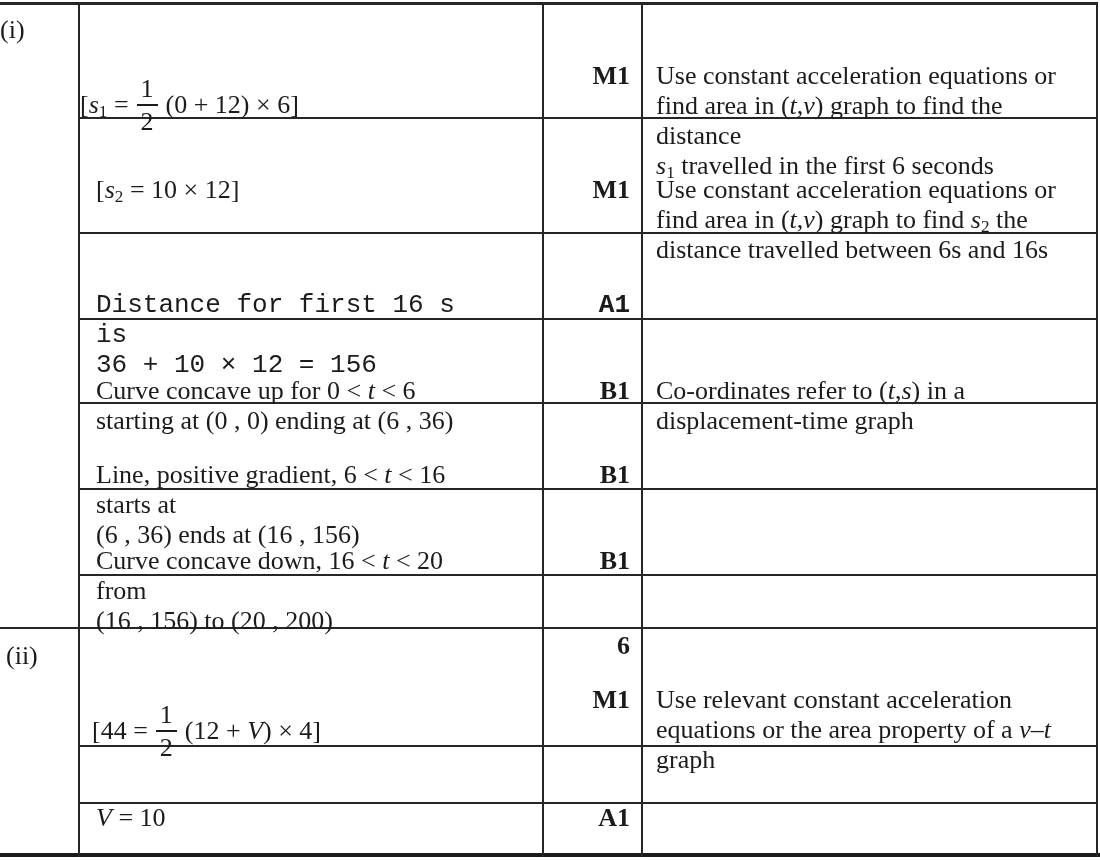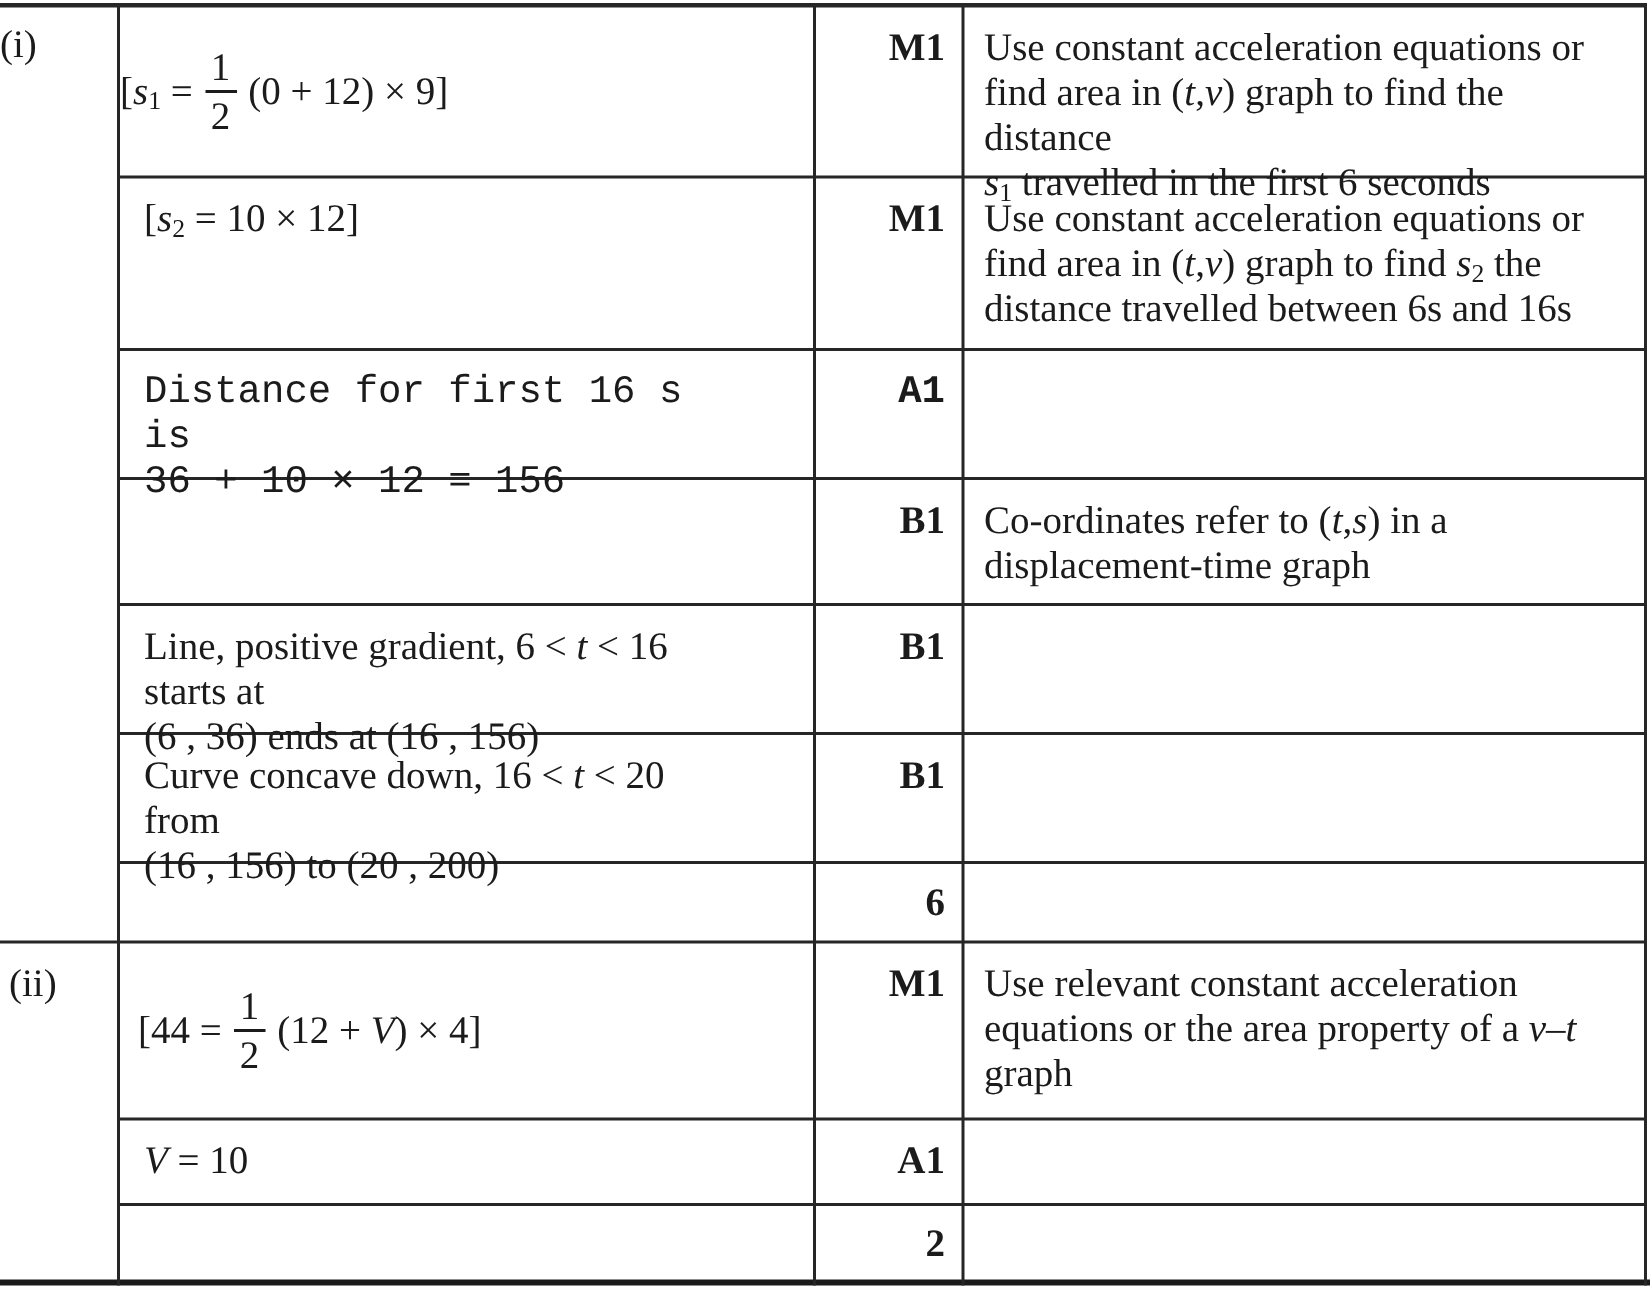--- a/index.html
+++ b/index.html
@@ -26,21 +26,21 @@
   .r1{top:119px;height:113px;}
   .r2{top:234px;height:84px;font-family:Liberation Mono, monospace;}
   .r3{top:320px;height:82px;}
   .r4{top:404px;height:84px;}
   .r5{top:490px;height:84px;}
   .r6{top:576px;height:51px;}
   .r7{top:629px;height:116px;padding-left:12px;}
   .r8{top:747px;height:55px;}
   .r9{top:804px;height:49px;}
 
-  .cell{position:absolute;box-sizing:border-box;}
+  .cell{position:absolute;box-sizing:border-box;margin-top:44px;}
   .work{padding:12px 6px 0 16px;line-height:30px;}
   .comm{padding:12px 8px 0 13px;line-height:30px;}
   .mark{padding:12px 11px 0 0;text-align:right;font-weight:bold;line-height:30px;}
   .total{display:flex;align-items:center;justify-content:flex-end;
          padding:0 11px 0 0;font-weight:bold;}
 
   .formula{display:flex;align-items:center;padding-top:0;line-height:1.15;}
   .frac{display:inline-flex;flex-direction:column;align-items:center;
         margin:0 8px;text-align:center;}
   .frac .num{display:block;line-height:28px;padding:0 4px 1px;border-bottom:2px solid #1b1b1b;}
@@ -77,33 +77,34 @@
 
   <div class="qlabel qlabel-i">5(i)</div>
   <div class="qlabel qlabel-ii">(ii)</div>
 
   <div class="cell col-w r0 formula">
     <span>[<i>s</i><sub>1</sub> =</span>
     <span class="frac">
       <span class="num">1</span>
       <span class="den">2</span>
     </span>
-    <span>(0 + 12) × 9]</span>
+    <span>(0 + 12) × 6]</span>
   </div>
   <div class="cell col-m r0 mark">M1</div>
   <div class="cell col-c r0 comm">Use constant acceleration equations or<br>find area in (<i>t</i>,<i>v</i>) graph to find the distance<br><i>s</i><sub>1</sub> travelled in the first 6 seconds</div>
 
   <div class="cell col-w r1 work">[<i>s</i><sub>2</sub> = 10 × 12]</div>
   <div class="cell col-m r1 mark">M1</div>
   <div class="cell col-c r1 comm">Use constant acceleration equations or<br>find area in (<i>t</i>,<i>v</i>) graph to find <i>s</i><sub>2</sub> the<br>distance travelled between 6s and 16s</div>
 
   <div class="cell col-w r2 work">Distance for first 16 s is<br>36 + 10 × 12 = 156</div>
   <div class="cell col-m r2 mark">A1</div>
   <div class="cell col-c r2 comm"></div>
 
+  <div class="cell col-w r3 work">Curve concave up for 0 &lt; <i>t</i> &lt; 6<br>starting at (0 , 0) ending at (6 , 36)</div>
   <div class="cell col-m r3 mark">B1</div>
   <div class="cell col-c r3 comm">Co-ordinates refer to (<i>t</i>,<i>s</i>) in a<br>displacement-time graph</div>
 
   <div class="cell col-w r4 work">Line, positive gradient, 6 &lt; <i>t</i> &lt; 16 starts at<br>(6 , 36) ends at (16 , 156)</div>
   <div class="cell col-m r4 mark">B1</div>
   <div class="cell col-c r4 comm"></div>
 
   <div class="cell col-w r5 work">Curve concave down, 16 &lt; <i>t</i> &lt; 20 from<br>(16 , 156) to (20 , 200)</div>
   <div class="cell col-m r5 mark">B1</div>
   <div class="cell col-c r5 comm"></div>

